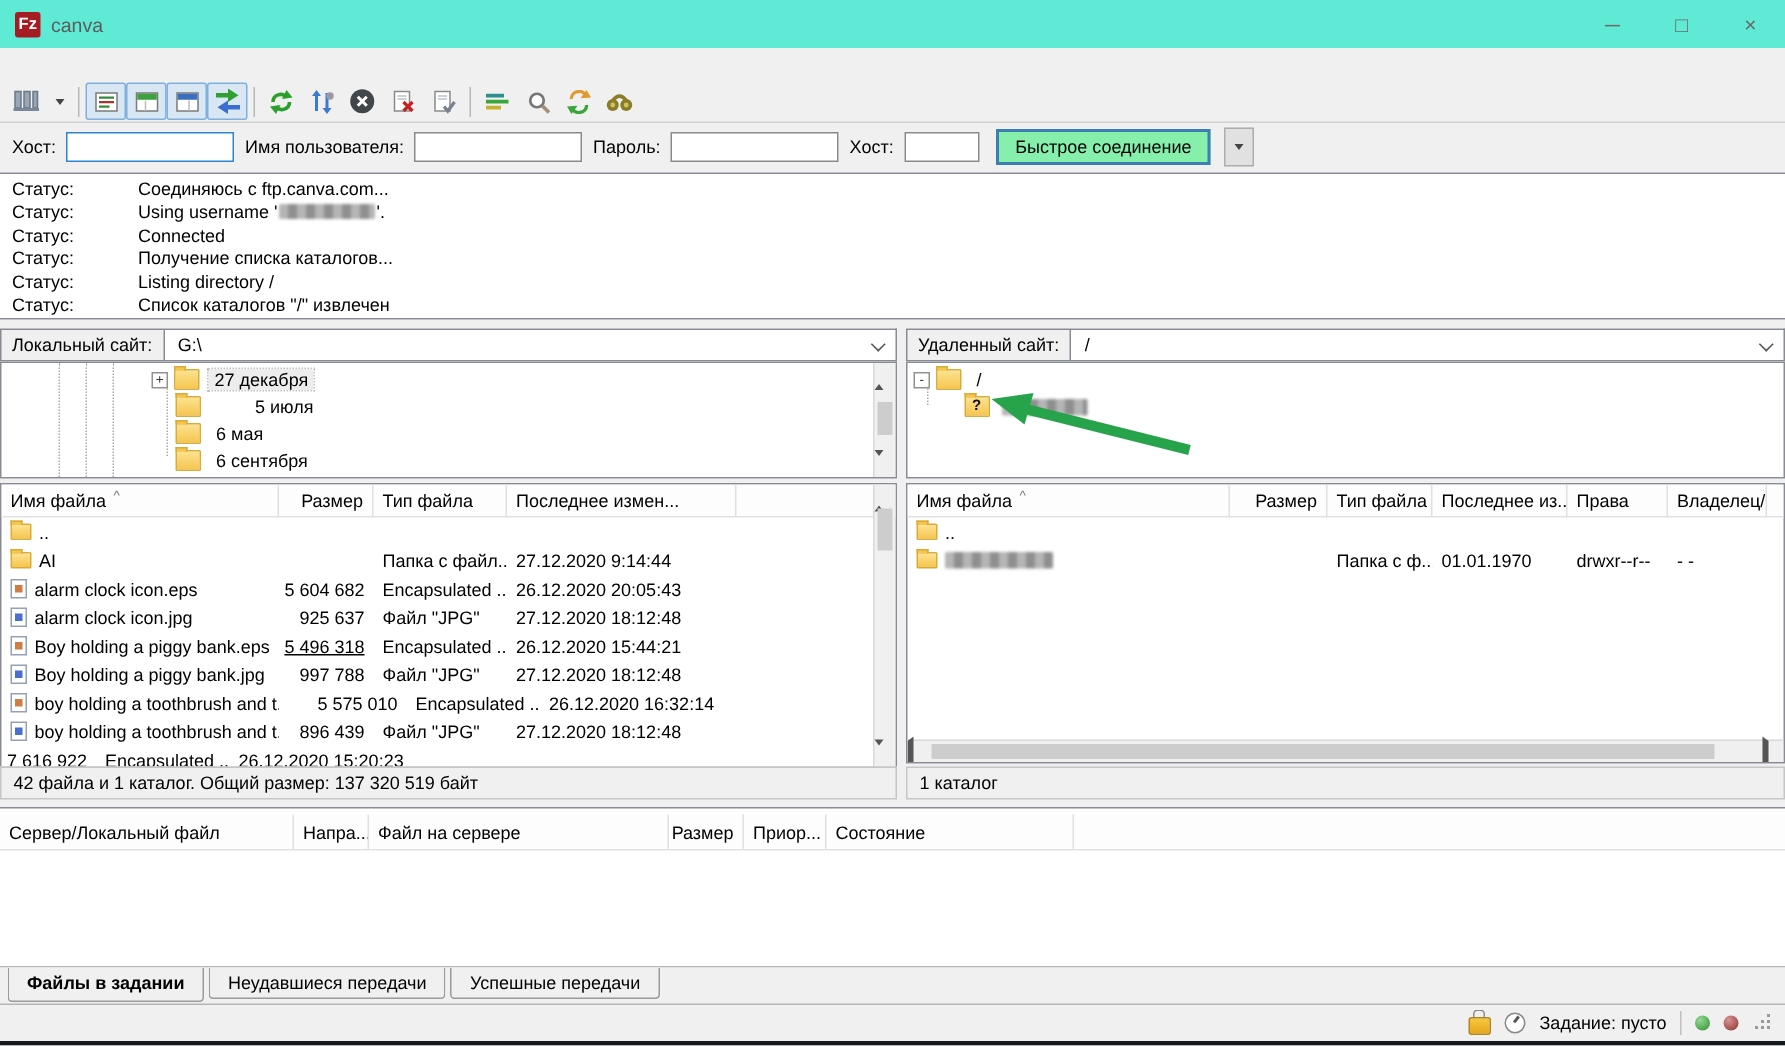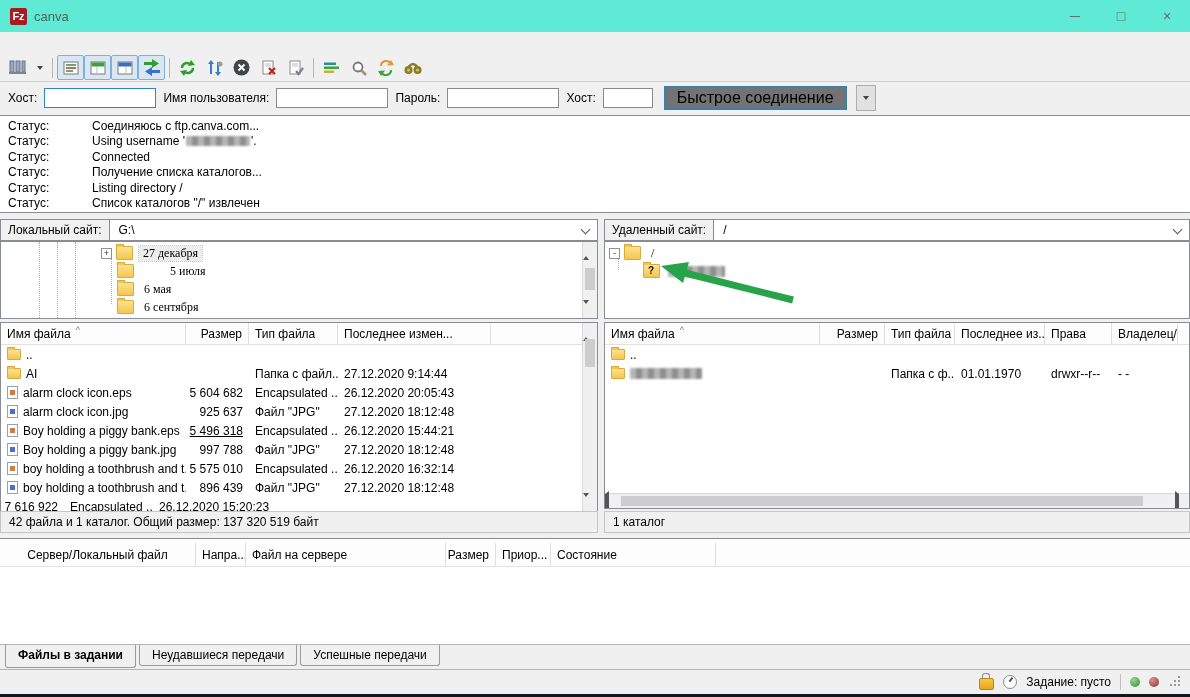--- a/index.html
+++ b/index.html
@@ -28,22 +28,22 @@
   .tb.dd{width:15px;}
   .tbsep{width:1px;height:20px;background:#b8b8b8;margin:0 4px;flex:none;}
   .arr-down-s{width:0;height:0;border-left:3.5px solid transparent;border-right:3.5px solid transparent;border-top:4px solid #444;}
   
   .quickbar{position:absolute;top:82px;left:0;right:0;height:32px;display:flex;
     align-items:center;padding-left:8px;gap:7px;}
   .qinput{height:20px;border:1px solid #8a8a8a;background:#fff;width:112px;
     font-family:"Liberation Sans",sans-serif;font-size:12px;padding:0 3px;box-sizing:border-box;}
   .qinput.host{border-color:#2f84d0;}
   .qinput.port{width:50px;}
-  .qc-btn{height:24px;padding:0 11px;background:#737373;border:2px solid #3c7fb1;
-    display:flex;align-items:center;font-size:16px;margin-left:4px;}
+  .qc-btn{height:24px;padding:0 11px;background:#86efac;border:2px solid #3c7fb1;
+    display:flex;align-items:center;font-size:12px;margin-left:4px;}
   .qc-dd{width:18px;height:24px;background:#e1e1e1;border:1px solid #adadad;margin-left:2px;
     display:flex;align-items:center;justify-content:center;}
   
   .log{position:absolute;top:115px;left:0;right:0;height:98px;background:#fff;
     border-top:1px solid #898c95;border-bottom:1px solid #898c95;padding:3px 0 0 8px;
     overflow:hidden;box-sizing:border-box;}
   .logrow{display:flex;height:15.4px;line-height:15.4px;}
   .logprefix{width:84px;flex:none;}
   .blurblock{display:inline-block;height:10px;border-radius:1px;vertical-align:middle;
     background:repeating-linear-gradient(90deg,#b5b5b5 0 6px,#8f8f8f 6px 12px);filter:blur(1.2px);}
@@ -62,21 +62,21 @@
     border:1px solid #898c95;overflow:hidden;box-sizing:border-box;}
   .guide{position:absolute;top:0;bottom:0;border-left:1px dotted #aaa;}
   .trow{position:absolute;height:18px;display:flex;align-items:center;}
   .expander{width:11px;height:11px;border:1px solid #919191;background:#fff;font-size:9px;
     line-height:9px;text-align:center;color:#333;margin-right:4px;flex:none;box-sizing:border-box;}
   .folder{width:15px;height:12px;background:linear-gradient(#fce291,#f5c64e);
     border:1px solid #d8ac3a;border-radius:1px;position:relative;margin-right:6px;flex:none;}
   .folder::before{content:"";position:absolute;left:-1px;top:-3px;width:6px;height:2px;
     background:#f5c64e;border:1px solid #d8ac3a;border-bottom:none;}
   .qmark{position:absolute;left:4px;top:0px;font-weight:bold;font-size:10px;line-height:11px;color:#111;}
-  .tlabel{padding:0 4px;white-space:nowrap;font-family:Liberation Serif, serif;}
+  .tlabel{padding:0 4px;white-space:nowrap;}
   .tlabel.sel{background:#ededed;outline:1px dotted #c2c2c2;}
   .treeblur{width:57px;height:11px;margin-left:2px;}
   .vscroll{position:absolute;right:0;top:0;bottom:0;width:14px;background:#f0f0f0;border-left:1px solid #d9d9d9;}
   .vthumb{position:absolute;left:2px;width:10px;background:#cdcdcd;}
   .arr-up{width:0;height:0;border-left:3.5px solid transparent;border-right:3.5px solid transparent;border-bottom:4.5px solid #555;margin:5px auto 0;}
   .arr-dn{width:0;height:0;border-left:3.5px solid transparent;border-right:3.5px solid transparent;border-top:4.5px solid #555;margin:5px auto 0;}
   .vbtn{position:absolute;left:0;width:14px;height:14px;}
   .filelist{position:absolute;top:109px;left:0;right:0;background:#fff;
     border:1px solid #898c95;overflow:hidden;box-sizing:border-box;}
   .pane.local .filelist{height:190px;}
@@ -106,21 +106,21 @@
   .arr-lf{width:0;height:0;border-top:3.5px solid transparent;border-bottom:3.5px solid transparent;border-right:4.5px solid #555;margin:3.5px auto 0;}
   .arr-rt{width:0;height:0;border-top:3.5px solid transparent;border-bottom:3.5px solid transparent;border-left:4.5px solid #555;margin:3.5px auto 0;}
   .hthumb{position:absolute;left:16px;right:46px;top:2px;height:10px;background:#cdcdcd;}
   .pstatus{position:absolute;top:298px;left:0;right:0;height:22px;background:#f0f0f0;
     border:1px solid #c6c6c6;display:flex;align-items:center;padding-left:8px;box-sizing:border-box;}
   .treearrow{position:absolute;left:48px;top:16px;pointer-events:none;}
   
   .queue{position:absolute;top:538px;left:0;right:0;height:107px;background:#fff;
     border-top:1px solid #898c95;border-bottom:1px solid #b5b5b5;box-sizing:border-box;}
   .qheader{display:flex;height:23px;margin-top:4px;border-bottom:1px solid #e2e2e2;background:#fdfdfd;}
-  .q1{width:196px;justify-content:center;}.q2{width:50px;}.q3{width:200px;}
+  .q1{width:196px;}.q2{width:50px;}.q3{width:200px;}
   .q4{width:50px;justify-content:flex-end;}.q5{width:55px;}.q6{width:165px;}
   .tabs{position:absolute;top:645px;left:0;right:0;height:24px;background:#f0f0f0;
     display:flex;padding-left:5px;align-items:flex-start;}
   .tab{padding:3px 12px;border:1px solid #9a9a9a;background:#f0f0f0;margin-right:3px;
     border-radius:0 0 3px 3px;border-top:none;height:21px;box-sizing:border-box;white-space:nowrap;}
   .tab.active{font-weight:bold;height:23px;}
   
   .statusbar{position:absolute;left:0;right:0;top:669px;height:25px;background:#f0f0f0;
     border-top:1px solid #b5b5b5;display:flex;align-items:center;justify-content:flex-end;
     padding-right:10px;gap:9px;box-sizing:border-box;}
@@ -424,21 +424,21 @@
             <div class="fcell c-size" style="justify-content:flex-end;">997 788</div>
             <div class="fcell c-type">Файл "JPG"</div>
             <div class="fcell c-mod">27.12.2020 18:12:48</div>
           </div>
 
           <div class="frow">
             <div class="fcell c-name">
               <span class="fi eps"></span>
               <span>boy holding a toothbrush and t...</span>
             </div>
-            <div class="fcell c-size" style="justify-content:flex-end;">5 575 010</div>
+            <div class="fcell c-size" style="justify-content:flex-end;margin-left:22px;">5 575 010</div>
             <div class="fcell c-type">Encapsulated ...</div>
             <div class="fcell c-mod">26.12.2020 16:32:14</div>
           </div>
 
           <div class="frow">
             <div class="fcell c-name">
               <span class="fi jpg"></span>
               <span>boy holding a toothbrush and t...</span>
             </div>
             <div class="fcell c-size" style="justify-content:flex-end;">896 439</div>

